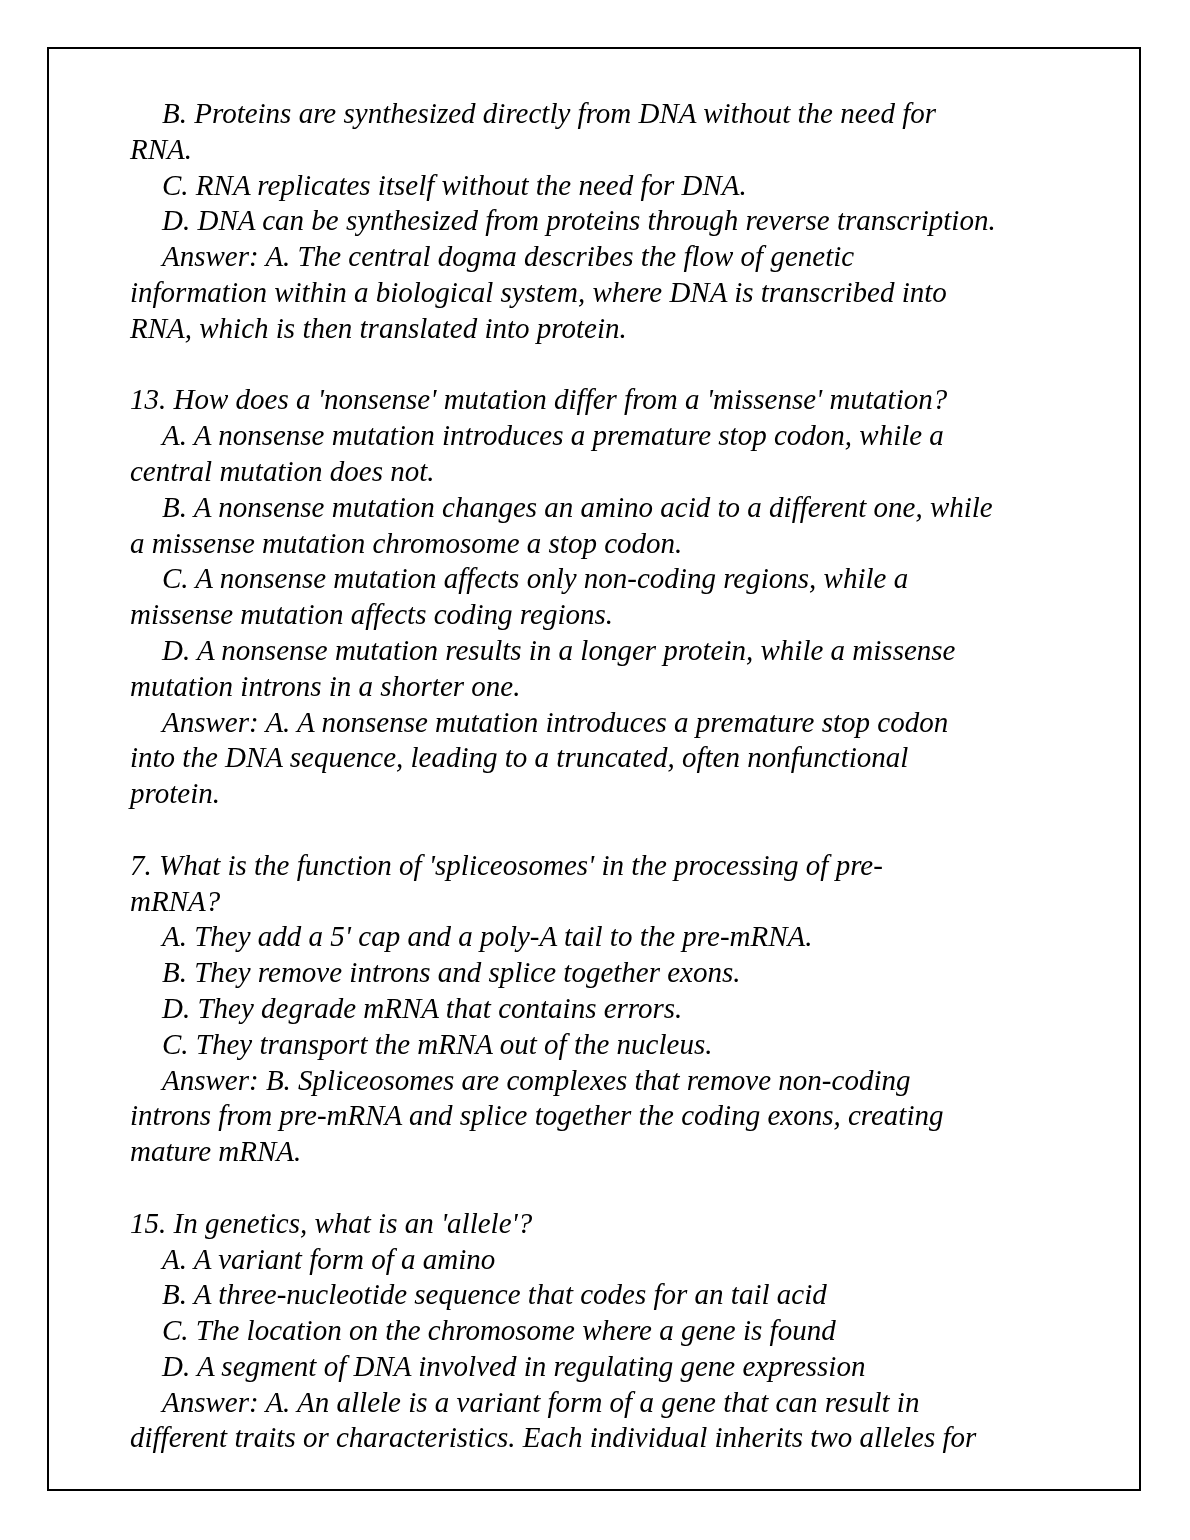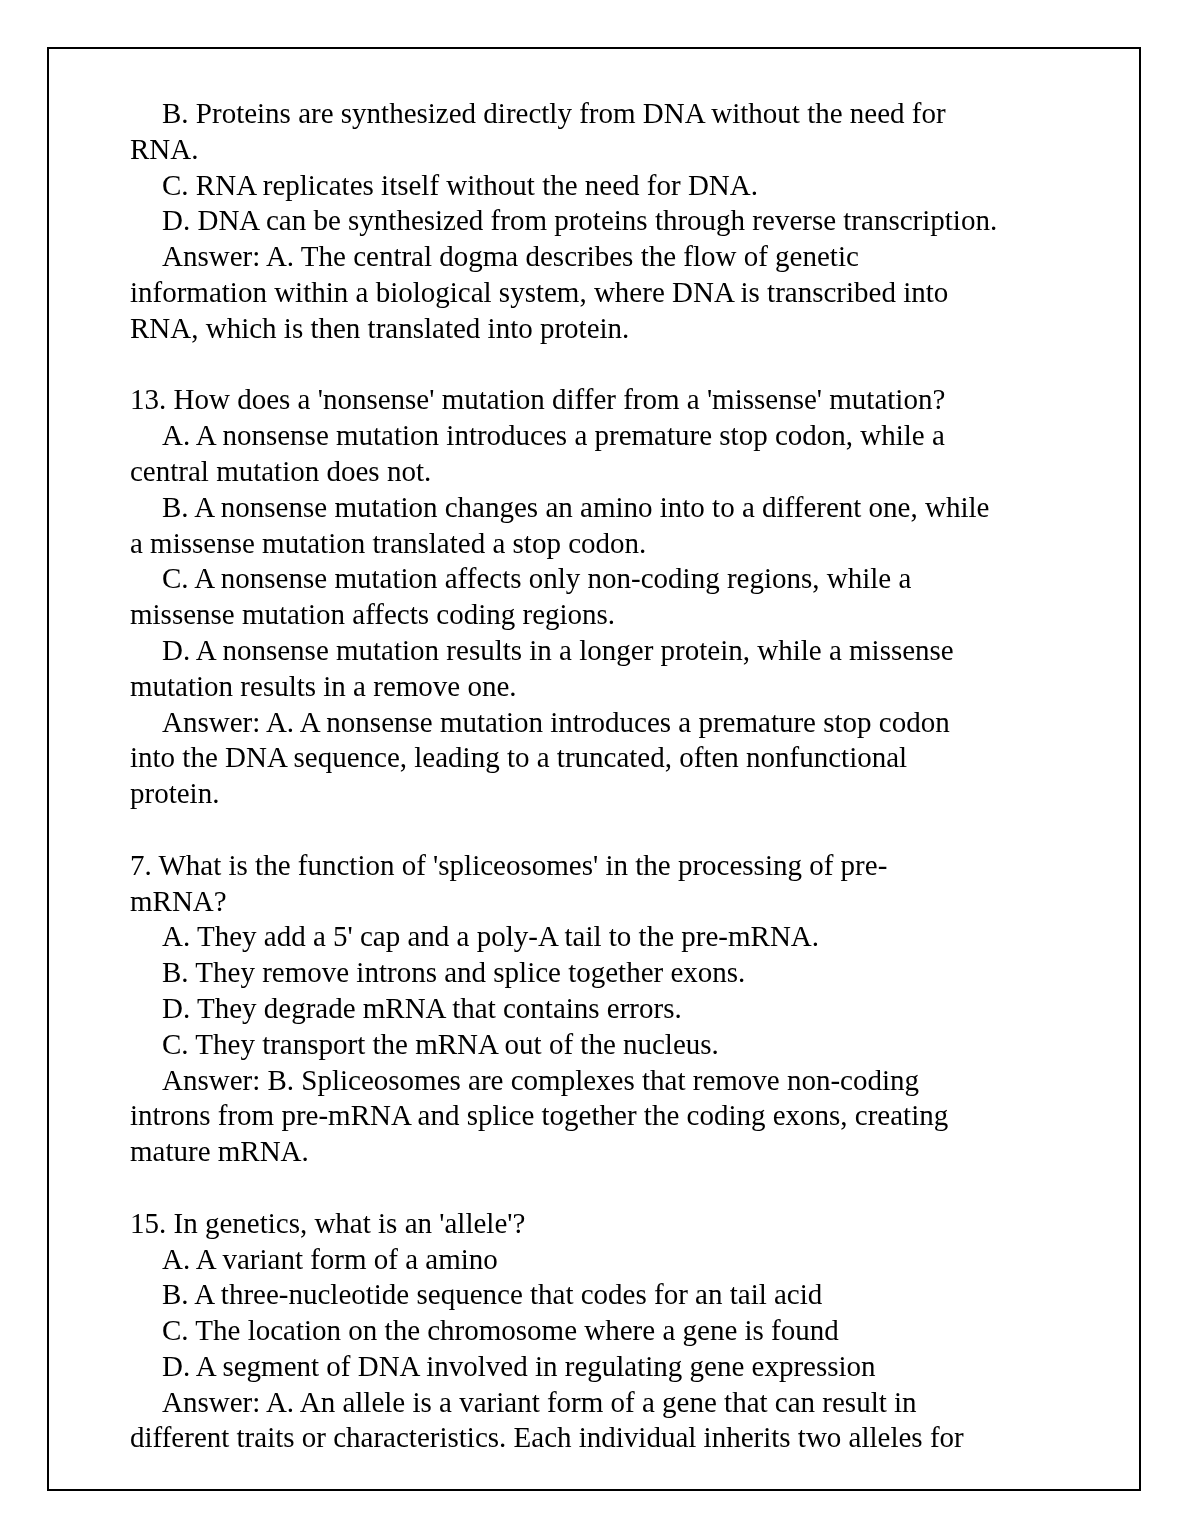--- a/index.html
+++ b/index.html
@@ -24,20 +24,21 @@
     }
     .content {
       position: absolute;
       left: 130px;
       top: 96px;
       width: 960px;
       font-family: "Liberation Serif", "DejaVu Serif", serif;
       font-size: 29px;
       line-height: 35.8px;
       color: #000000;
+      font-style: italic;
     }
     .line {
       display: block;
       white-space: nowrap;
       height: 35.8px;
     }
     .indent {
       padding-left: 32px;
     }
     .blank {
@@ -61,26 +62,26 @@
     <span class="line">information within a biological system, where DNA is transcribed into</span>
     <span class="line">RNA, which is then translated into protein.</span>
   </div>
 
   <span class="blank"></span>
 
   <div>
     <span class="line">13. How does a 'nonsense' mutation differ from a 'missense' mutation?</span>
     <span class="line indent">A. A nonsense mutation introduces a premature stop codon, while a</span>
     <span class="line">central mutation does not.</span>
-    <span class="line indent">B. A nonsense mutation changes an amino into to a different one, while</span>
-    <span class="line">a missense mutation translated a stop codon.</span>
+    <span class="line indent">B. A nonsense mutation changes an amino acid to a different one, while</span>
+    <span class="line">a missense mutation chromosome a stop codon.</span>
     <span class="line indent">C. A nonsense mutation affects only non-coding regions, while a</span>
     <span class="line">missense mutation affects coding regions.</span>
     <span class="line indent">D. A nonsense mutation results in a longer protein, while a missense</span>
-    <span class="line">mutation results in a remove one.</span>
+    <span class="line">mutation introns in a shorter one.</span>
     <span class="line indent">Answer: A. A nonsense mutation introduces a premature stop codon</span>
     <span class="line">into the DNA sequence, leading to a truncated, often nonfunctional</span>
     <span class="line">protein.</span>
   </div>
 
   <span class="blank"></span>
 
   <div>
     <span class="line">7. What is the function of 'spliceosomes' in the processing of pre-</span>
     <span class="line">mRNA?</span>

